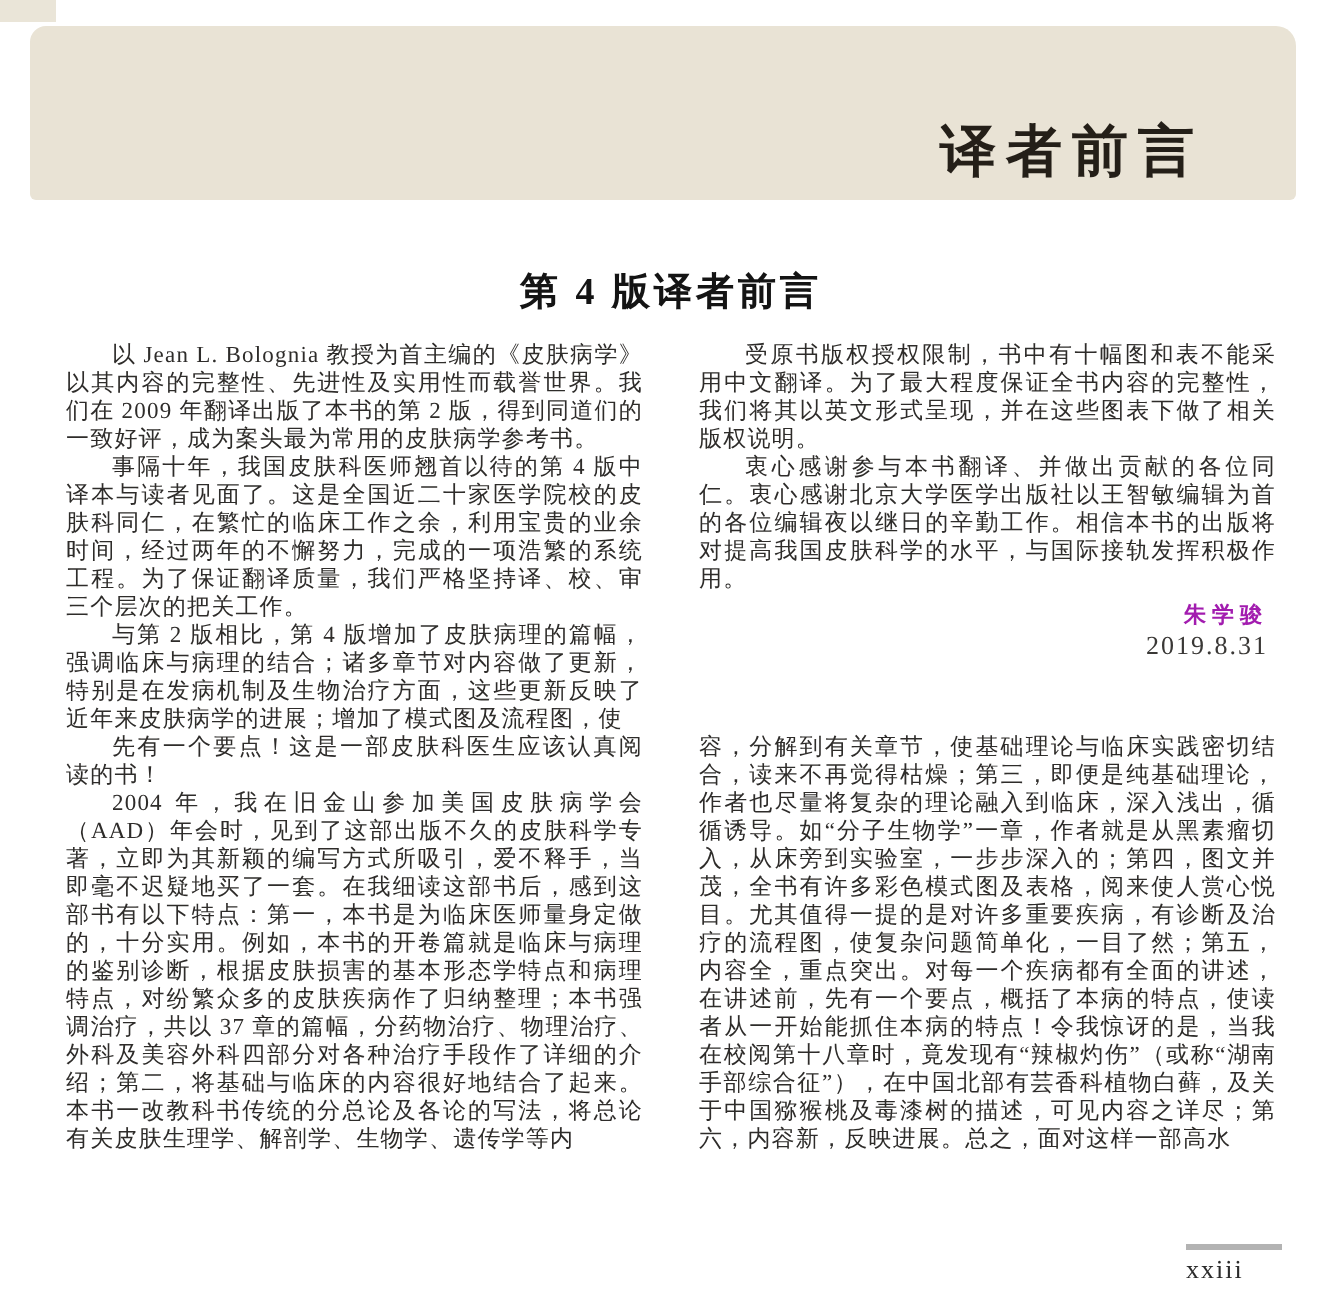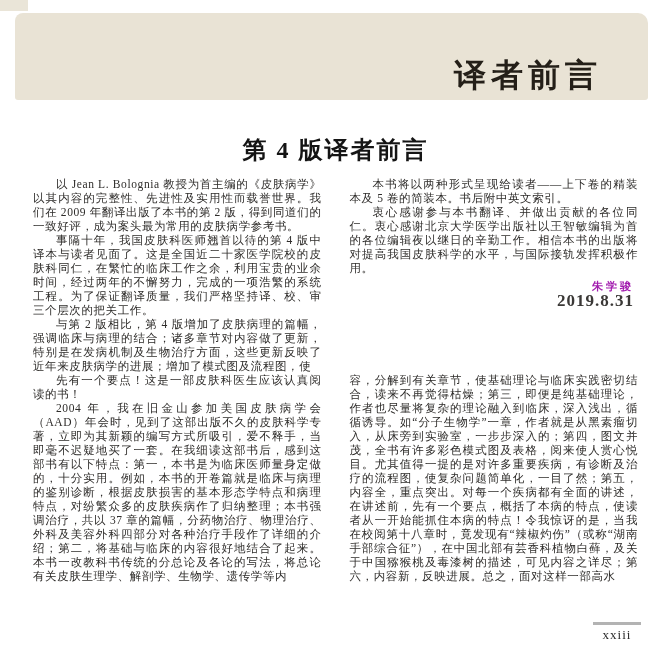--- a/index.html
+++ b/index.html
@@ -25,36 +25,36 @@
     background: #e9e3d5;
     border-radius: 8px 10px 3px 3px;
     box-sizing: border-box;
     display: flex;
     align-items: flex-end;
     justify-content: flex-end;
     padding: 0 46px 9px 0;
   }
   .band-title {
     margin: 0;
-    font-size: 32px;
+    font-size: 28px;
     font-weight: bold;
     letter-spacing: 5px;
     color: #241f18;
     line-height: 1;
   }
   .content {
     position: absolute;
     top: 100px; left: 33px;
     width: 605px;
     padding-top: 36px;
   }
   .section-heading {
     margin: 0 0 12px 0;
     text-align: center;
-    font-size: 24px;
+    font-size: 19px;
     font-weight: 600;
     letter-spacing: 2px;
     color: #141414;
     line-height: 1.2;
   }
   .section + .section .section-heading { margin-top: 8px; }
   .cols { display: flex; gap: 28px; }
   .col {
     width: 296px;
     box-sizing: border-box;
@@ -72,31 +72,29 @@
     padding-right: 4px;
   }
   .sig-name {
     font-size: 11px;
     font-weight: bold;
     letter-spacing: 3px;
     color: #a21caf;
   }
   .sig-date {
     margin-top: 1px;
-    font-size: 17px;
+    font-size: 13px;
     letter-spacing: 1px;
     color: #3a3836;
-    font-weight: bold;
   }
   .page-footer {
     position: absolute;
     right: 30px;
     bottom: 4px;
     width: 48px;
-    text-align: center;
   }
   .footer-rule {
     width: 48px; height: 3px;
     background: #b3b3b3;
     margin: 0 auto 3px auto;
   }
   .page-number {
     font-size: 13px;
     letter-spacing: 1px;
     color: #2b2b2b;
@@ -121,21 +119,21 @@
       <div class="cols">
         <div class="col">
           <div>
               <p class="indent">以 Jean L. Bolognia 教授为首主编的《皮肤病学》以其内容的完整性、先进性及实用性而载誉世界。我们在 2009 年翻译出版了本书的第 2 版，得到同道们的一致好评，成为案头最为常用的皮肤病学参考书。</p>
               <p class="indent">事隔十年，我国皮肤科医师翘首以待的第 4 版中译本与读者见面了。这是全国近二十家医学院校的皮肤科同仁，在繁忙的临床工作之余，利用宝贵的业余时间，经过两年的不懈努力，完成的一项浩繁的系统工程。为了保证翻译质量，我们严格坚持译、校、审三个层次的把关工作。</p>
               <p class="indent">与第 2 版相比，第 4 版增加了皮肤病理的篇幅，强调临床与病理的结合；诸多章节对内容做了更新，特别是在发病机制及生物治疗方面，这些更新反映了近年来皮肤病学的进展；增加了模式图及流程图，使</p>
             </div>
         </div>
         <div class="col">
           <div>
-              <p class="indent">本书将以两种形式呈现给读者——上下卷的精装本及 5 卷的简装本。书后附中英文索引。</p>
+              <p class="indent">受原书版权授权限制，书中有十幅图和表不能采用中文翻译。为了最大程度保证全书内容的完整性，我们将其以英文形式呈现，并在这些图表下做了相关版权说明。</p>
               <p class="indent">衷心感谢参与本书翻译、并做出贡献的各位同仁。衷心感谢北京大学医学出版社以王智敏编辑为首的各位编辑夜以继日的辛勤工作。相信本书的出版将对提高我国皮肤科学的水平，与国际接轨发挥积极作用。</p>
             </div>
           <div class="signature">
             <div class="sig-name">朱学骏</div>
             <div class="sig-date">2019.8.31</div>
           </div>
         </div>
       </div>
     </section>
 

